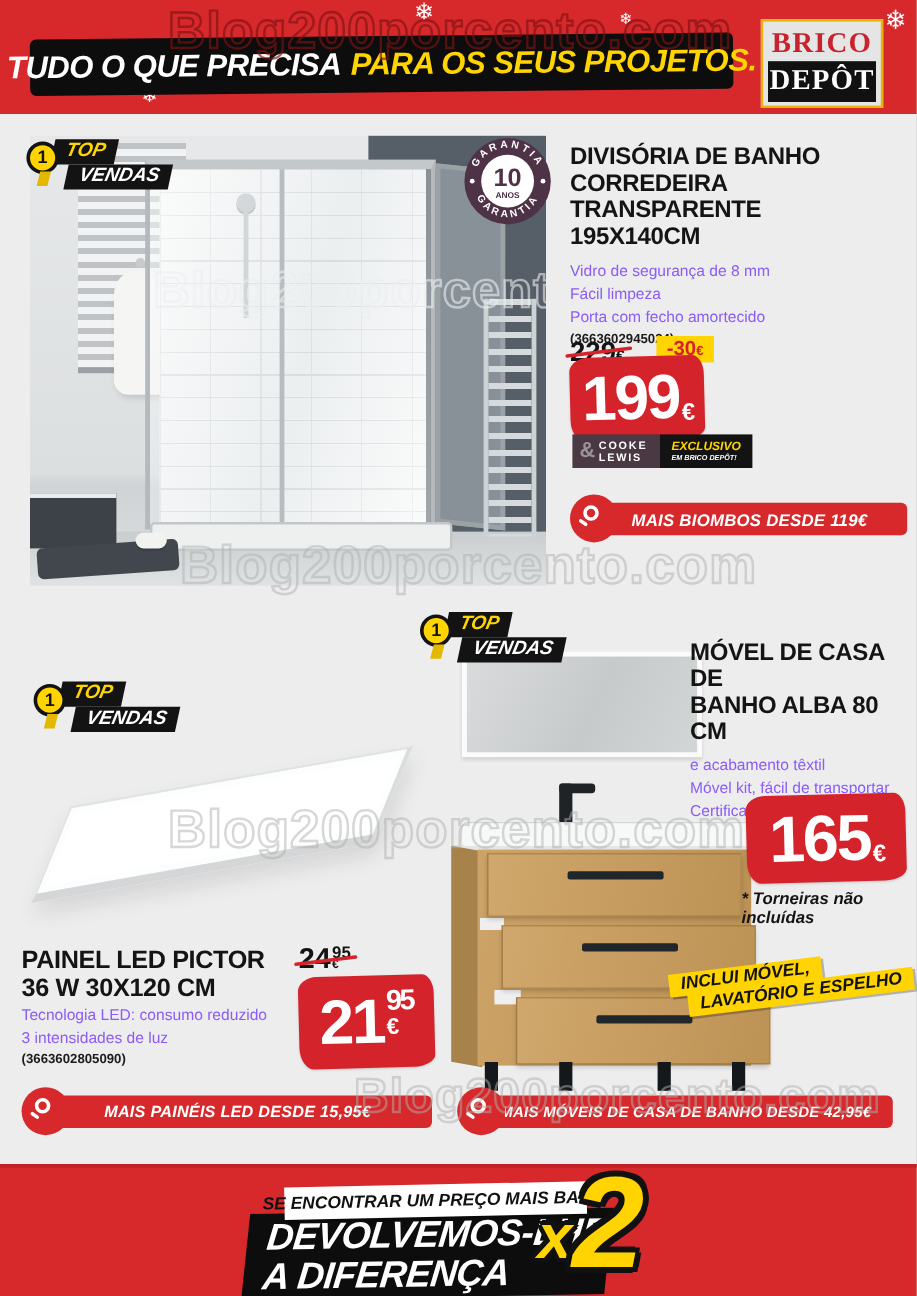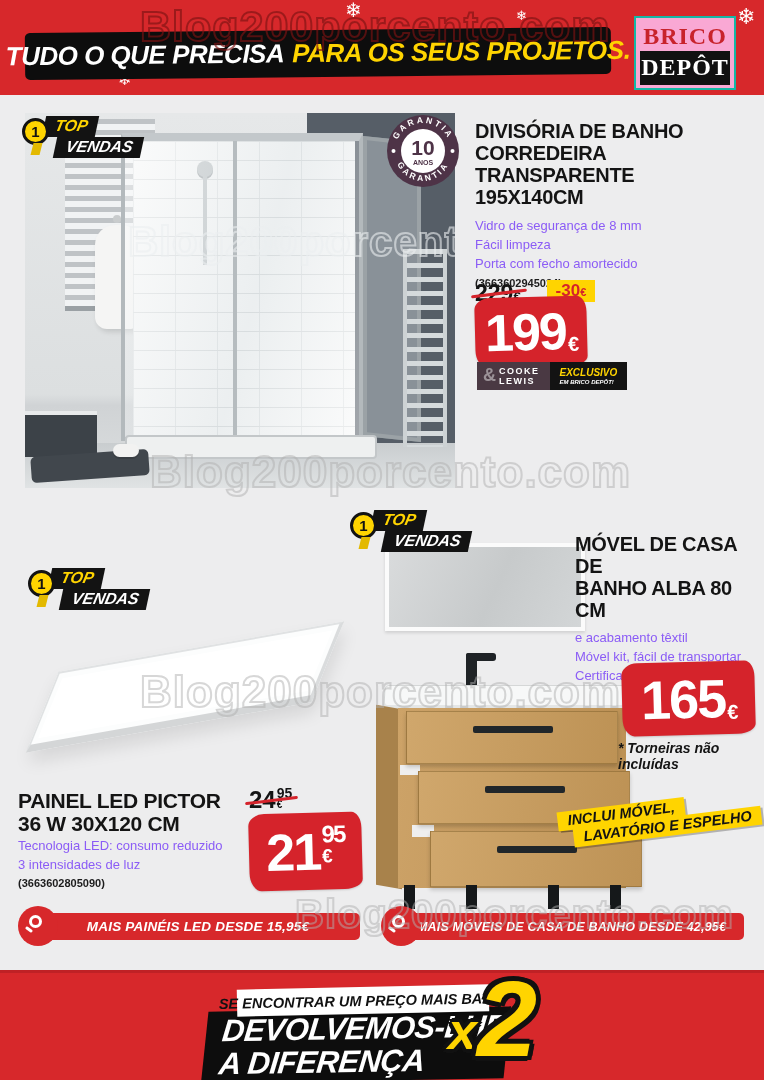--- a/index.html
+++ b/index.html
@@ -15,21 +15,21 @@
 
   
   .header { position:absolute; left:0; top:0; width:764px; height:95px; background:#d7282b; }
   .snow { position:absolute; color:#fff; pointer-events:none; }
   .black-banner { position:absolute; left:25px; top:30px; width:586px; height:47px;
       background:#0d0d0d; border-radius:5px; transform:rotate(-.6deg);
       display:flex; align-items:center; justify-content:center; gap:8px;
       font-style:italic; font-weight:800; font-size:26px; letter-spacing:-.5px; white-space:nowrap; }
   .tag-white { color:#fff; } .tag-yellow { color:#ffd400; }
   .logo { position:absolute; left:634px; top:16px; width:102px; height:74px;
-      background:#f9a8d4; border:2px solid #14b8a6; padding:3px 4px 4px; text-align:center;
+      background:#e5e5e5; border:2px solid #eab308; padding:3px 4px 4px; text-align:center;
       font-family:"Liberation Serif", serif; font-weight:bold; }
   .logo-top { color:#c8232c; font-size:24px; letter-spacing:1px; line-height:30px; }
   .logo-bottom { background:#111; color:#fff; font-size:24px; letter-spacing:1px; line-height:32px; height:34px; }
 
   
   .tv { position:absolute; z-index:20; display:flex; align-items:flex-start; }
   .tv-medal { width:27px; height:27px; border-radius:50%; background:#ffd400; border:3px solid #131313;
       color:#131313; font-weight:800; font-size:15px; display:flex; align-items:center; justify-content:center;
       position:relative; z-index:2; }
   .tv-medal::after { content:""; position:absolute; left:7px; top:22px; width:9px; height:12px;
@@ -305,20 +305,26 @@
       <span class="brand-amp">&amp;</span>
       <span>COOKE</span>
       <span>LEWIS</span>
     </div>
     <div class="brand-right">
       <span class="excl1">EXCLUSIVO</span>
       <span class="excl2">EM BRICO DEPÔT!</span>
     </div>
   </div>
 
+  <div class="redbanner p1-banner">
+    <div class="rb-bar">MAIS BIOMBOS DESDE 119€</div>
+    <div class="rb-circle">
+        <span class="mag"></span>
+      </div>
+  </div>
 
   <div class="wm" style="left:150px; top:447px; font-size:44px;">Blog200porcento.com</div>
 
   <div class="tv" style="left:28px; top:570px;">
     <div class="tv-medal">1</div>
     <div class="tv-chips">
       <div class="tv-chip c1">TOP</div>
       <div class="tv-chip c2">VENDAS</div>
     </div>
   </div>

